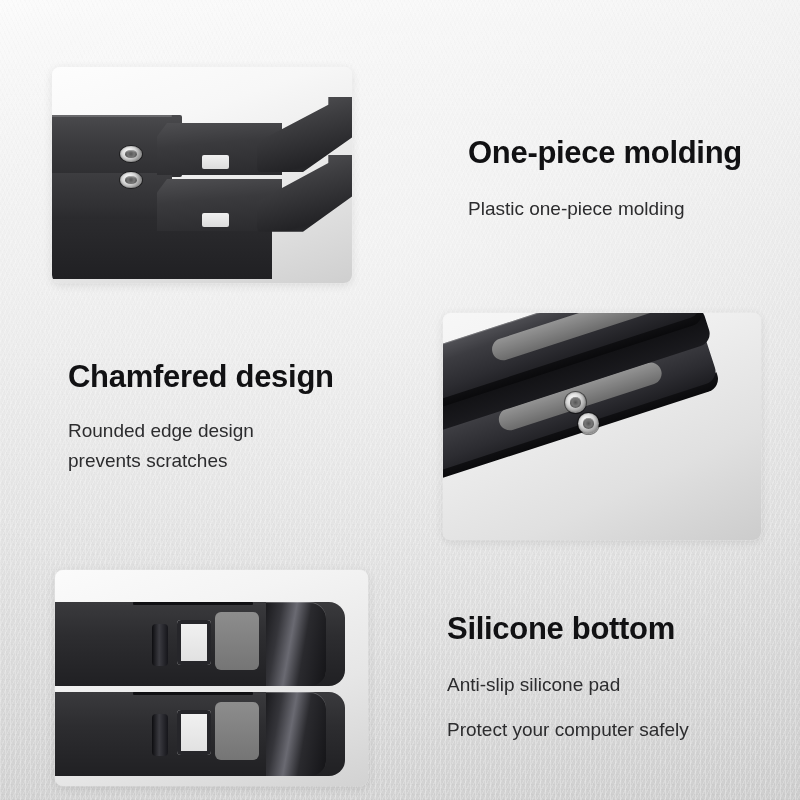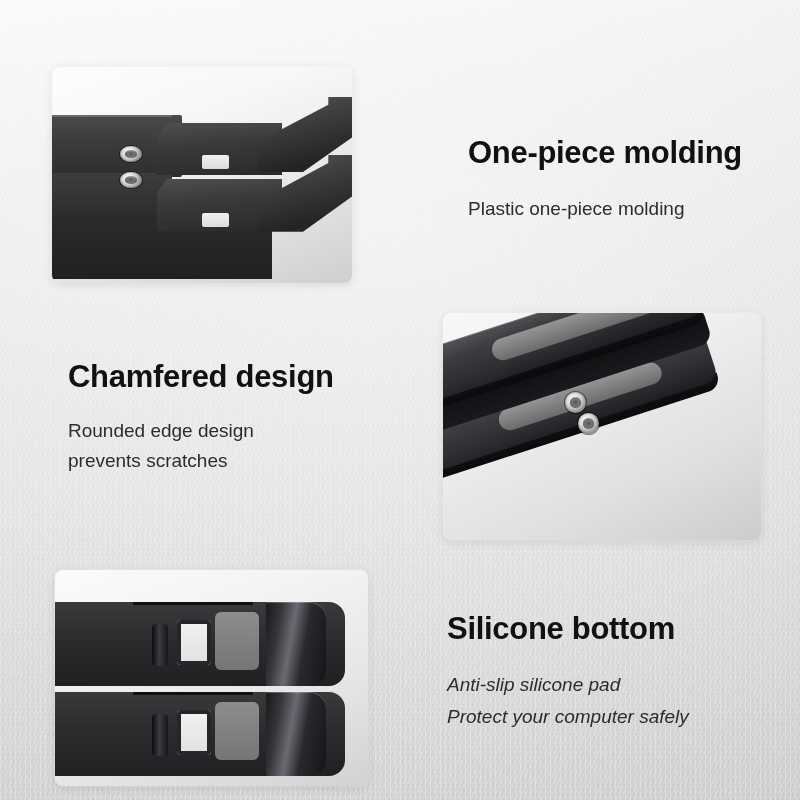--- a/index.html
+++ b/index.html
@@ -153,21 +153,21 @@
   }
   .tblock .sub{
     font-size:19px;font-weight:400;color:#2c2c2e;line-height:1.55;
     white-space:nowrap;
   }
   #text-1{left:468px;top:136px;}
   #text-1 .sub{margin-top:24px;}
   #text-2{left:68px;top:360px;}
   #text-2 .sub{margin-top:22px;}
   #text-3{left:447px;top:612px;}
-  #text-3 .sub{margin-top:24px;font-style:italic;}
+  #text-3 .sub{margin-top:24px;}
 </style>
 </head>
 <body>
 
 <div id="canvas">
 
   <div class="tex t1"></div>
   <div class="tex t2"></div>
   <div class="tex vign"></div>
 
@@ -246,16 +246,16 @@
   </div>
 
   <div class="tblock" id="text-1">
     <div class="head">One-piece molding</div>
     <div class="sub">Plastic one-piece molding</div>
   </div>
 
   <div class="tblock" id="text-3">
     <div class="head">Silicone bottom</div>
     <div class="sub">Anti-slip silicone pad</div>
-    <div class="sub" style="margin-top:2px">Protect your computer safely</div>
+    <div class="sub" style="margin-top:15px">Protect your computer safely</div>
   </div>
 
 </div>
 
 </body></html>

